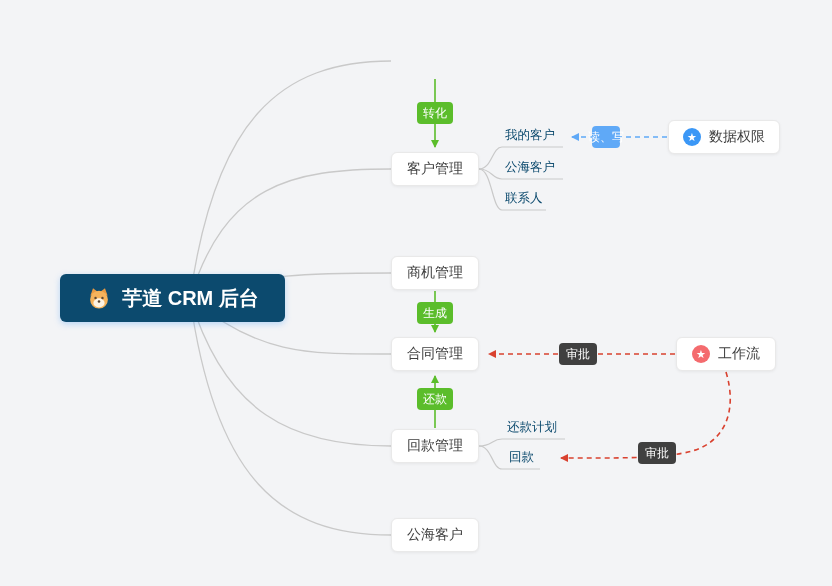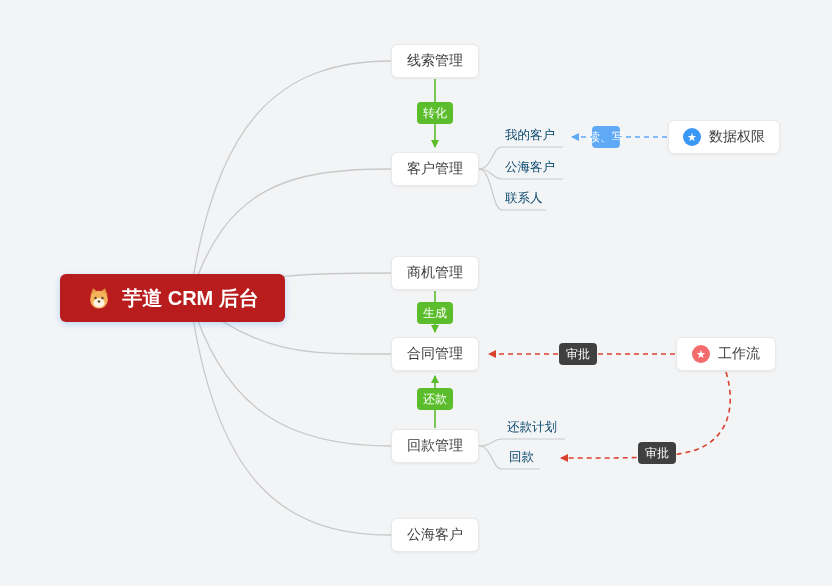--- a/index.html
+++ b/index.html
@@ -20,21 +20,21 @@
     border:1px solid #e9e9e9;
     border-radius:6px;
     box-shadow:0 1px 3px rgba(0,0,0,0.06);
     display:flex;align-items:center;justify-content:center;
     font-size:14px;color:#3d3d3d;
     box-sizing:border-box;
     white-space:nowrap;
   }
   .root-node{
     position:absolute;
-    background:#b91c1c;
+    background:#0c4a6e;
     border-radius:6px;
     box-shadow:0 2px 6px rgba(75,158,247,0.35);
     display:flex;align-items:center;justify-content:center;
     gap:10px;
     color:#ffffff;font-size:20px;font-weight:bold;
     box-sizing:border-box;white-space:nowrap;
   }
   .leaf{
     position:absolute;
     font-size:12.5px;color:#0c4a6e;
@@ -116,23 +116,20 @@
       <path d="M20 10 L17.5 3 L13 6.5 Z" fill="#e89a43"></path>
       <circle cx="12" cy="13.5" r="8.2" fill="#f5b35c"></circle>
       <ellipse cx="12" cy="16.5" rx="5.2" ry="4.2" fill="#fdf3e3"></ellipse>
       <circle cx="8.8" cy="12" r="1.1" fill="#5b4632"></circle>
       <circle cx="15.2" cy="12" r="1.1" fill="#5b4632"></circle>
       <circle cx="12" cy="15.2" r="1.2" fill="#5b4632"></circle>
     </svg>
     <span>芋道 CRM 后台</span>
   </div>
 
-  <div class="node" style="left:391px;top:44px;width:88px;height:34px;">
-    <span>线索管理</span>
-  </div>
   <div class="node" style="left:391px;top:152px;width:88px;height:34px;">
     <span>客户管理</span>
   </div>
   <div class="node" style="left:391px;top:256px;width:88px;height:34px;">
     <span>商机管理</span>
   </div>
   <div class="node" style="left:391px;top:337px;width:88px;height:34px;">
     <span>合同管理</span>
   </div>
   <div class="node" style="left:391px;top:429px;width:88px;height:34px;">

